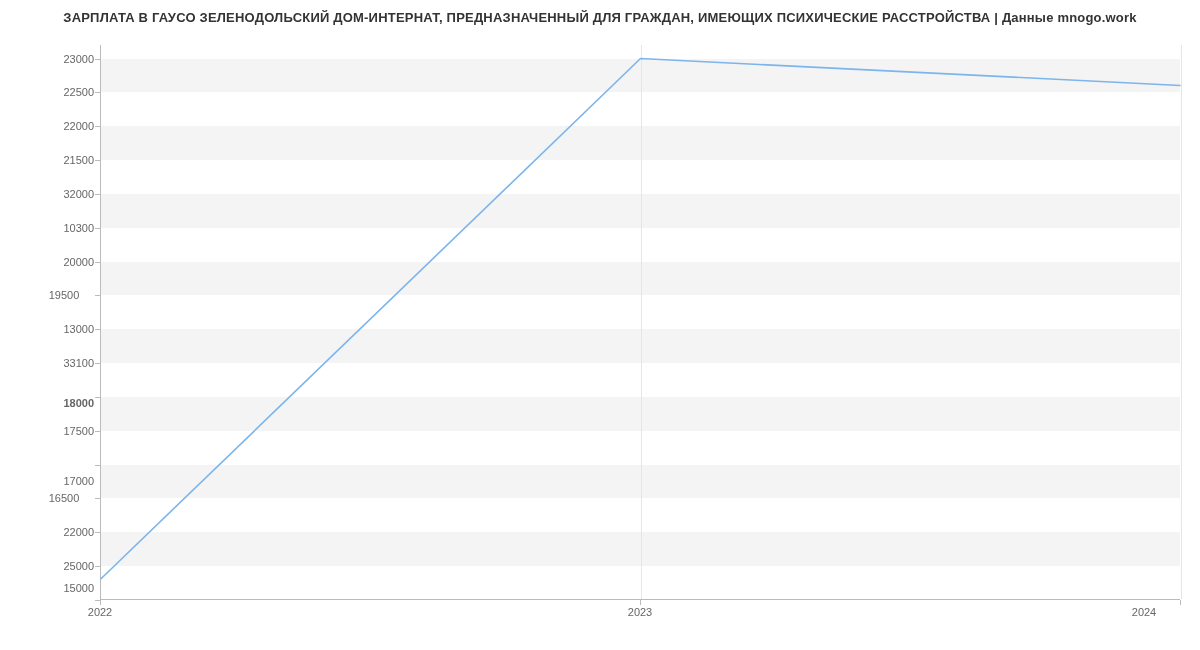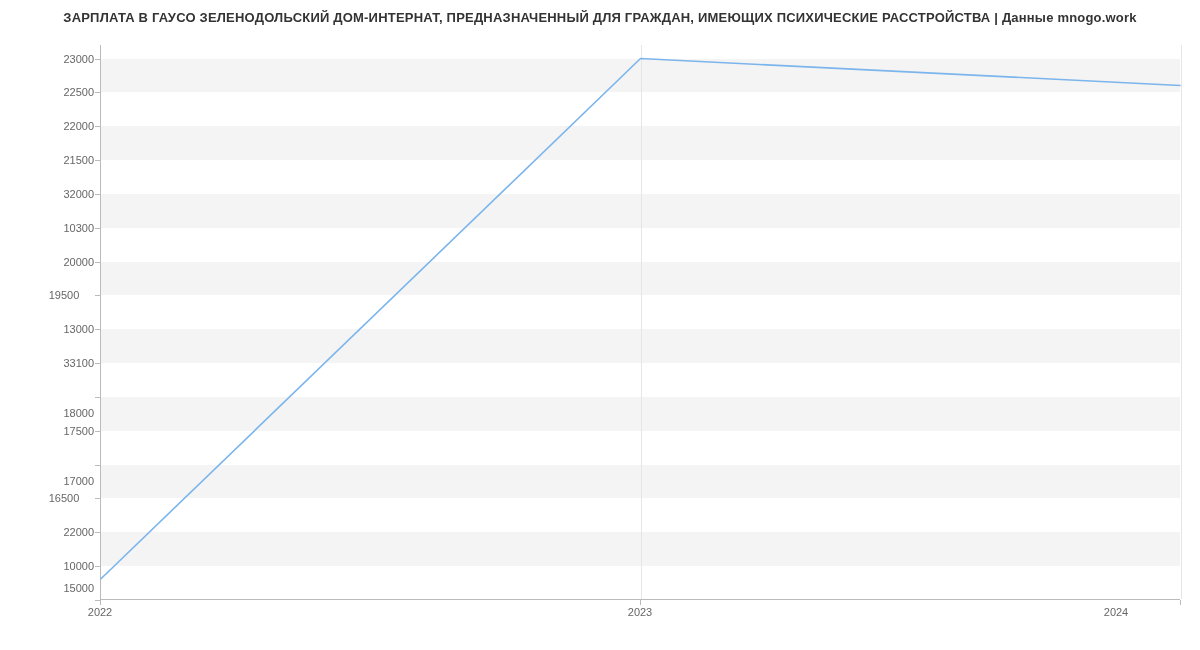--- a/index.html
+++ b/index.html
@@ -112,31 +112,31 @@
       <div class="band" style="top: 81.2195px; height: 33.8415px;"></div>
       <div class="band" style="top: 13.5366px; height: 33.8415px;"></div>
       <div class="gridline-v" style="left: 540px;"></div>
       <div class="gridline-v" style="left: 1080px;"></div>
       <svg class="line-layer" id="svg" preserveAspectRatio="none" viewBox="0 0 1080 555">
         <path d="M0.00 534.70 L540.00 13.54 L1080.00 40.61" class="series-line" style="stroke: rgb(124, 181, 236);"></path>
       </svg>
   </div>
 <div class="y-tick-label" style="top: 588px;">15000</div>
     <div class="tick-mark-y" style="top: 600px;"></div>
-    <div class="y-tick-label" style="top: 566.159px;">10000</div>
+    <div class="y-tick-label" style="top: 566.159px;">25000</div>
     <div class="tick-mark-y" style="top: 566.159px;"></div>
     <div class="y-tick-label" style="top: 532.317px;">22000</div>
     <div class="tick-mark-y" style="top: 532.317px;"></div>
     <div class="y-tick-label" style="top: 498.476px; text-align: center;">16500</div>
     <div class="tick-mark-y" style="top: 498.476px;"></div>
     <div class="y-tick-label" style="top: 481px;">17000</div>
     <div class="tick-mark-y" style="top: 464.634px;"></div>
     <div class="y-tick-label" style="top: 430.793px;">17500</div>
     <div class="tick-mark-y" style="top: 430.793px;"></div>
-    <div class="y-tick-label" style="top: 413px;">18000</div>
+    <div class="y-tick-label" style="top: 403px; font-weight: bold;">18000</div>
     <div class="tick-mark-y" style="top: 396.951px;"></div>
     <div class="y-tick-label" style="top: 363.11px;">33100</div>
     <div class="tick-mark-y" style="top: 363.11px;"></div>
     <div class="y-tick-label" style="top: 329.268px;">13000</div>
     <div class="tick-mark-y" style="top: 329.268px;"></div>
     <div class="y-tick-label" style="top: 295.427px; text-align: center;">19500</div>
     <div class="tick-mark-y" style="top: 295.427px;"></div>
     <div class="y-tick-label" style="top: 261.585px;">20000</div>
     <div class="tick-mark-y" style="top: 261.585px;"></div>
     <div class="y-tick-label" style="top: 227.744px;">10300</div>
@@ -148,15 +148,15 @@
     <div class="y-tick-label" style="top: 126.22px;">22000</div>
     <div class="tick-mark-y" style="top: 126.22px;"></div>
     <div class="y-tick-label" style="top: 92.378px;">22500</div>
     <div class="tick-mark-y" style="top: 92.378px;"></div>
     <div class="y-tick-label" style="top: 58.5366px;">23000</div>
     <div class="tick-mark-y" style="top: 58.5366px;"></div>
     <div class="x-tick-label" style="left: 100px;">2022</div>
     <div class="tick-mark-x" style="left: 100px;"></div>
     <div class="x-tick-label" style="left: 640px;">2023</div>
     <div class="tick-mark-x" style="left: 640px;"></div>
-    <div class="x-tick-label" style="left: 1116px;">2024</div>
+    <div class="x-tick-label" style="left: 1144px;">2024</div>
     <div class="tick-mark-x" style="left: 1180px;"></div>
   </div>
 
 </body></html>

